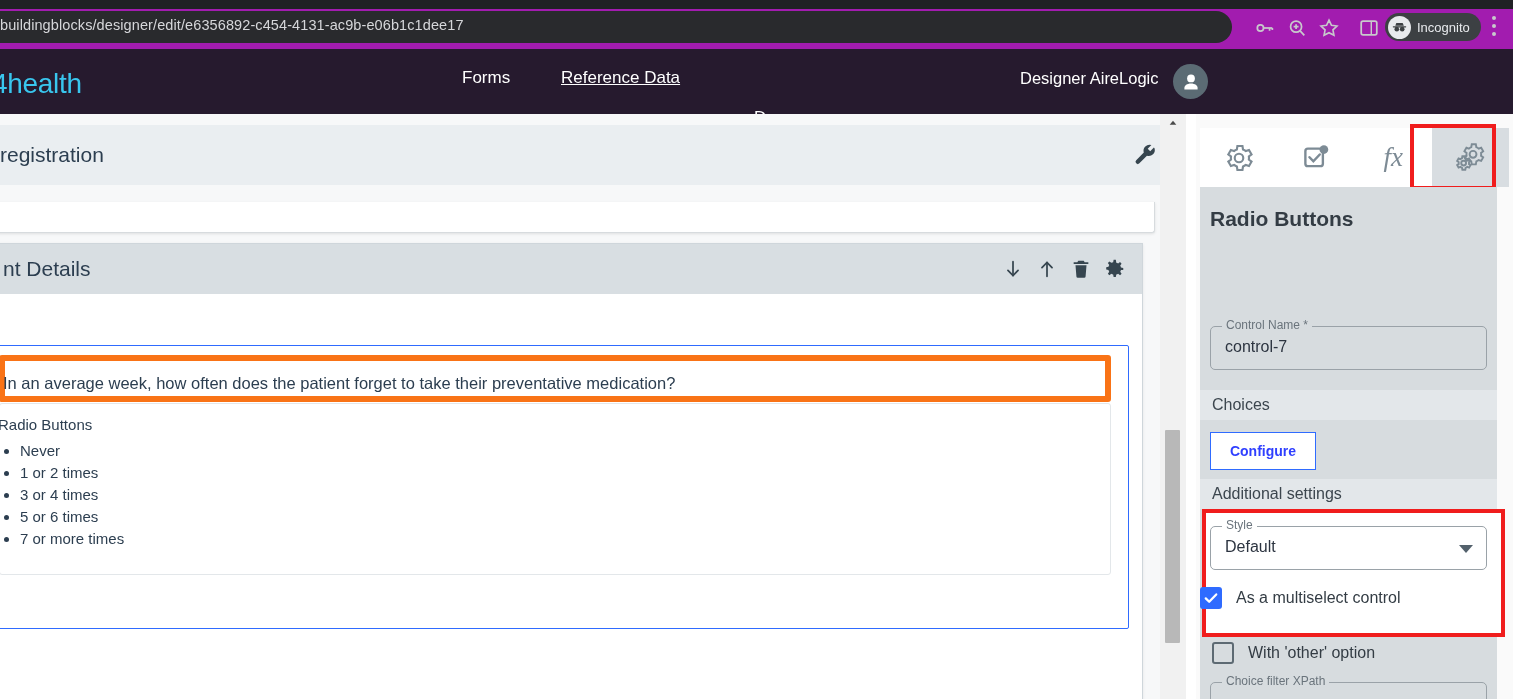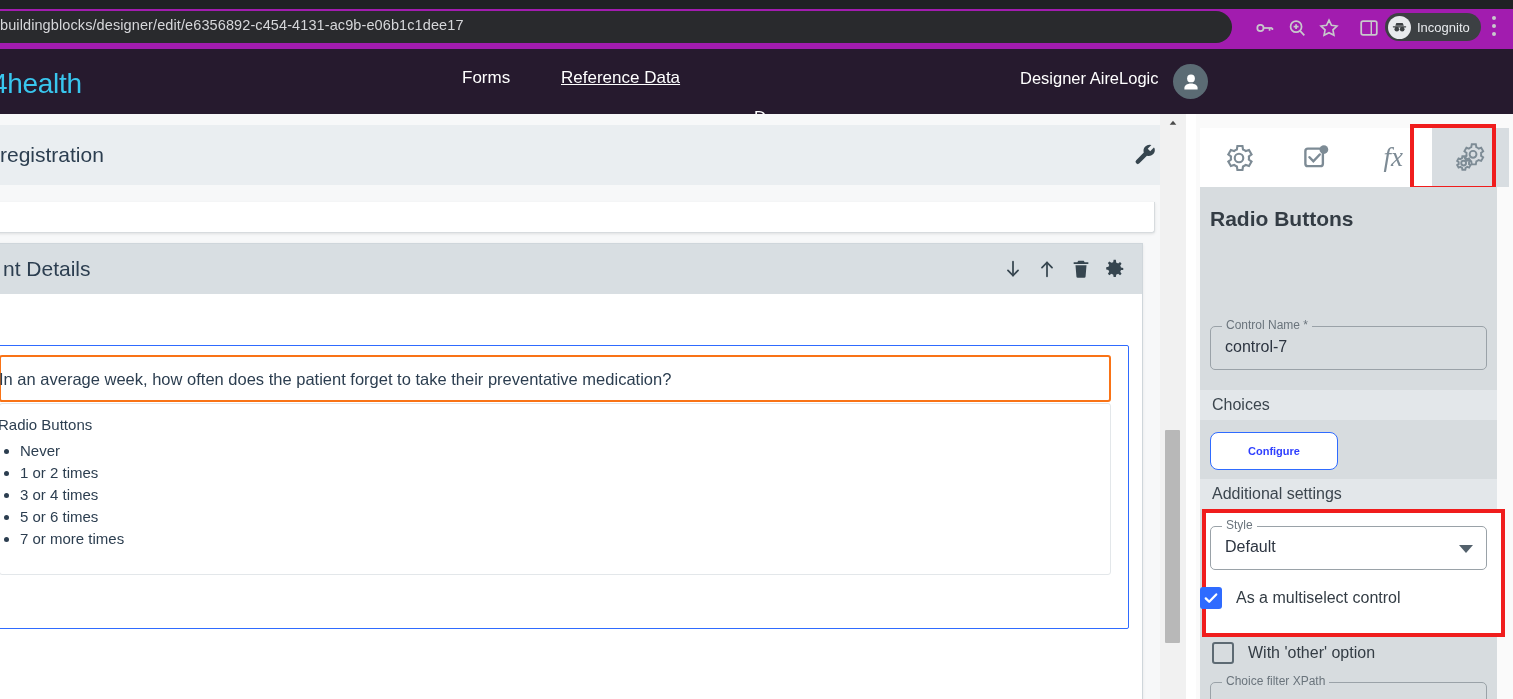--- a/index.html
+++ b/index.html
@@ -136,21 +136,21 @@
   .sec-action { width: 22px; height: 22px; cursor: pointer; }
 
   #question-card {
     position: absolute; left: -12px; top: 231px; width: 1141px; height: 284px;
     background: #ffffff;
     border: 1px solid #2f6bff;
     border-radius: 2px;
   }
   #question-inner-top {
     position: absolute; left: 10px; top: 9px; width: 1112px; height: 47px;
-    background: #ffffff; border: 2px solid #f97316; border-radius: 3px;
+    background: #ffffff; border: 6px solid #f97316; border-radius: 3px;
   }
   #question-text {
     position: absolute; left: -2px; top: 13px;
     font-size: 16.5px; color: #2c3e50; white-space: nowrap;
   }
   #question-inner-body {
     position: absolute; left: 10px; top: 57px; width: 1112px; height: 172px;
     background: #ffffff; border: 1px solid #e3e7ea; border-radius: 3px;
   }
   #control-kind {
@@ -228,24 +228,24 @@
   .props-subhead {
     position: absolute; left: 0; width: 297px; height: 30px;
     background: #e3e7ea;
     display: flex; align-items: center; padding-left: 12px;
     font-size: 16px; color: #3c464e;
   }
   #subhead-choices { top: 203px; }
   #subhead-additional { top: 292px; }
 
   #configure-button {
-    position: absolute; left: 10px; top: 245px; width: 128px; height: 38px;
-    background: #ffffff; border: 1px solid #2f6bff; border-radius: 8px;
+    position: absolute; left: 10px; top: 245px; width: 106px; height: 38px;
+    background: #ffffff; border: 1px solid #2f6bff; border-radius: 0;
     display: flex; align-items: center; justify-content: center;
-    font-size: 11px; font-weight: bold; color: #2f3fff; cursor: pointer;
+    font-size: 14px; font-weight: bold; color: #2f3fff; cursor: pointer;
   }
 
   #style-highlight {
     position: absolute; left: 2px; top: 322px; width: 303px; height: 128px;
     border: 4px solid #f01d1d; background: #ffffff;
   }
   #field-style { left: 10px; top: 339px; width: 277px; }
   #style-caret {
     position: absolute; right: 13px; top: 18px;
     width: 0; height: 0;

